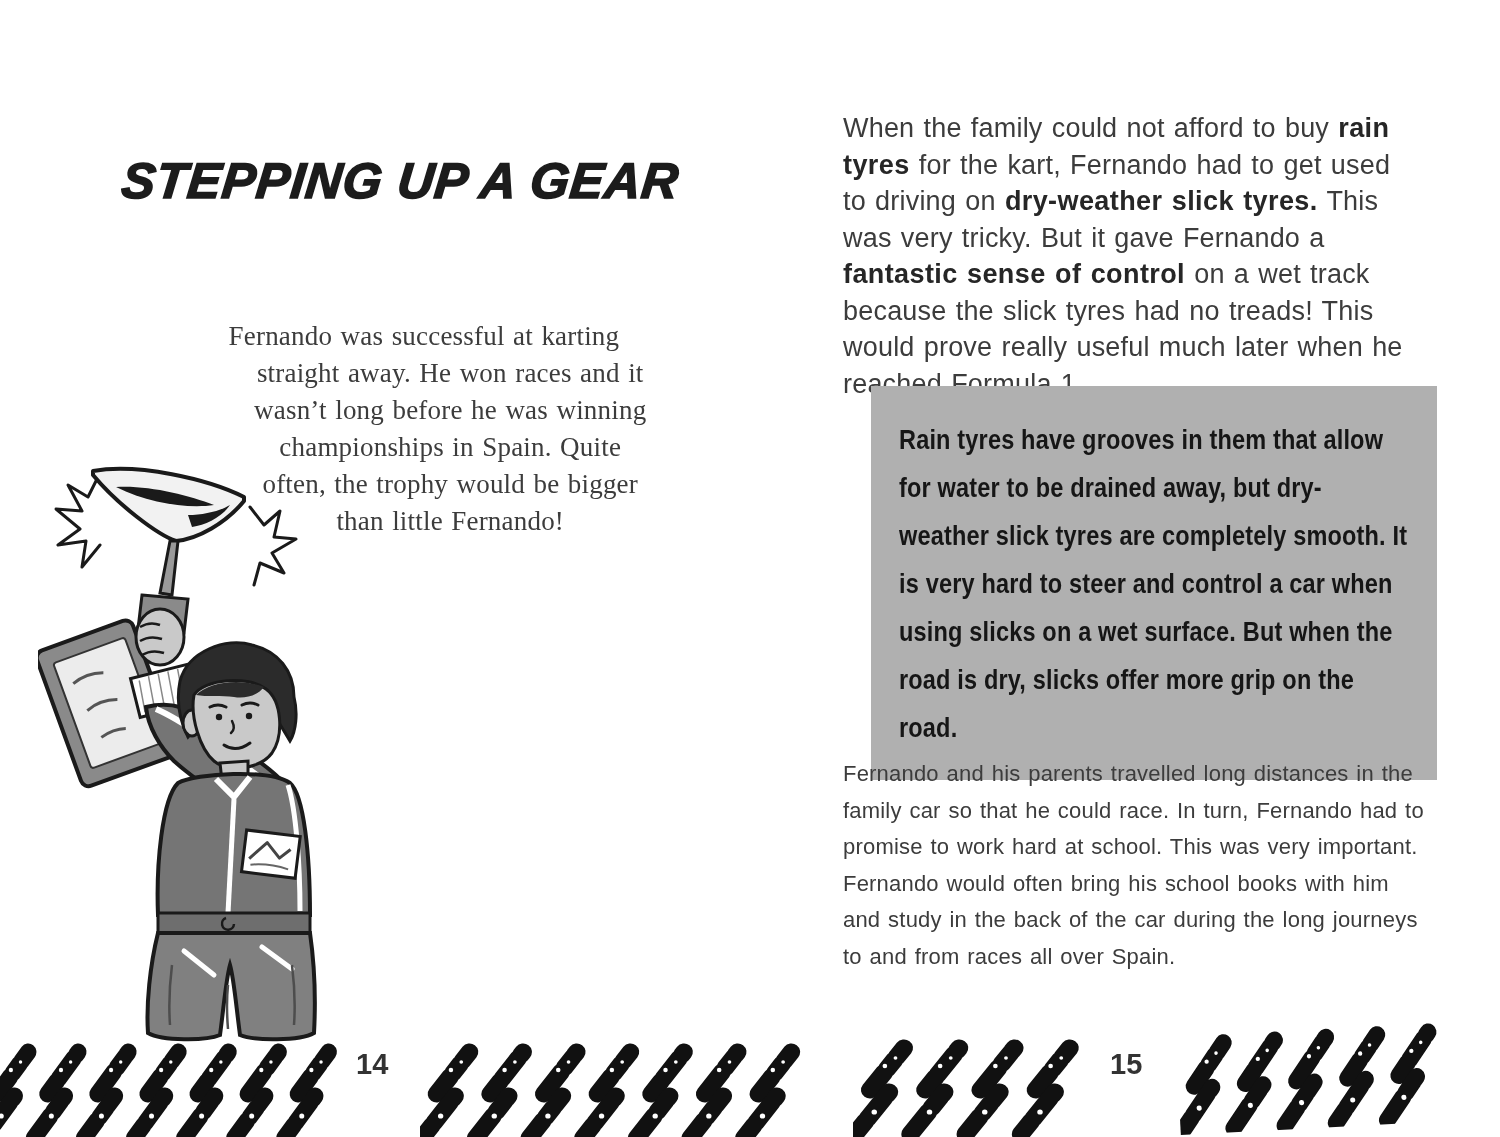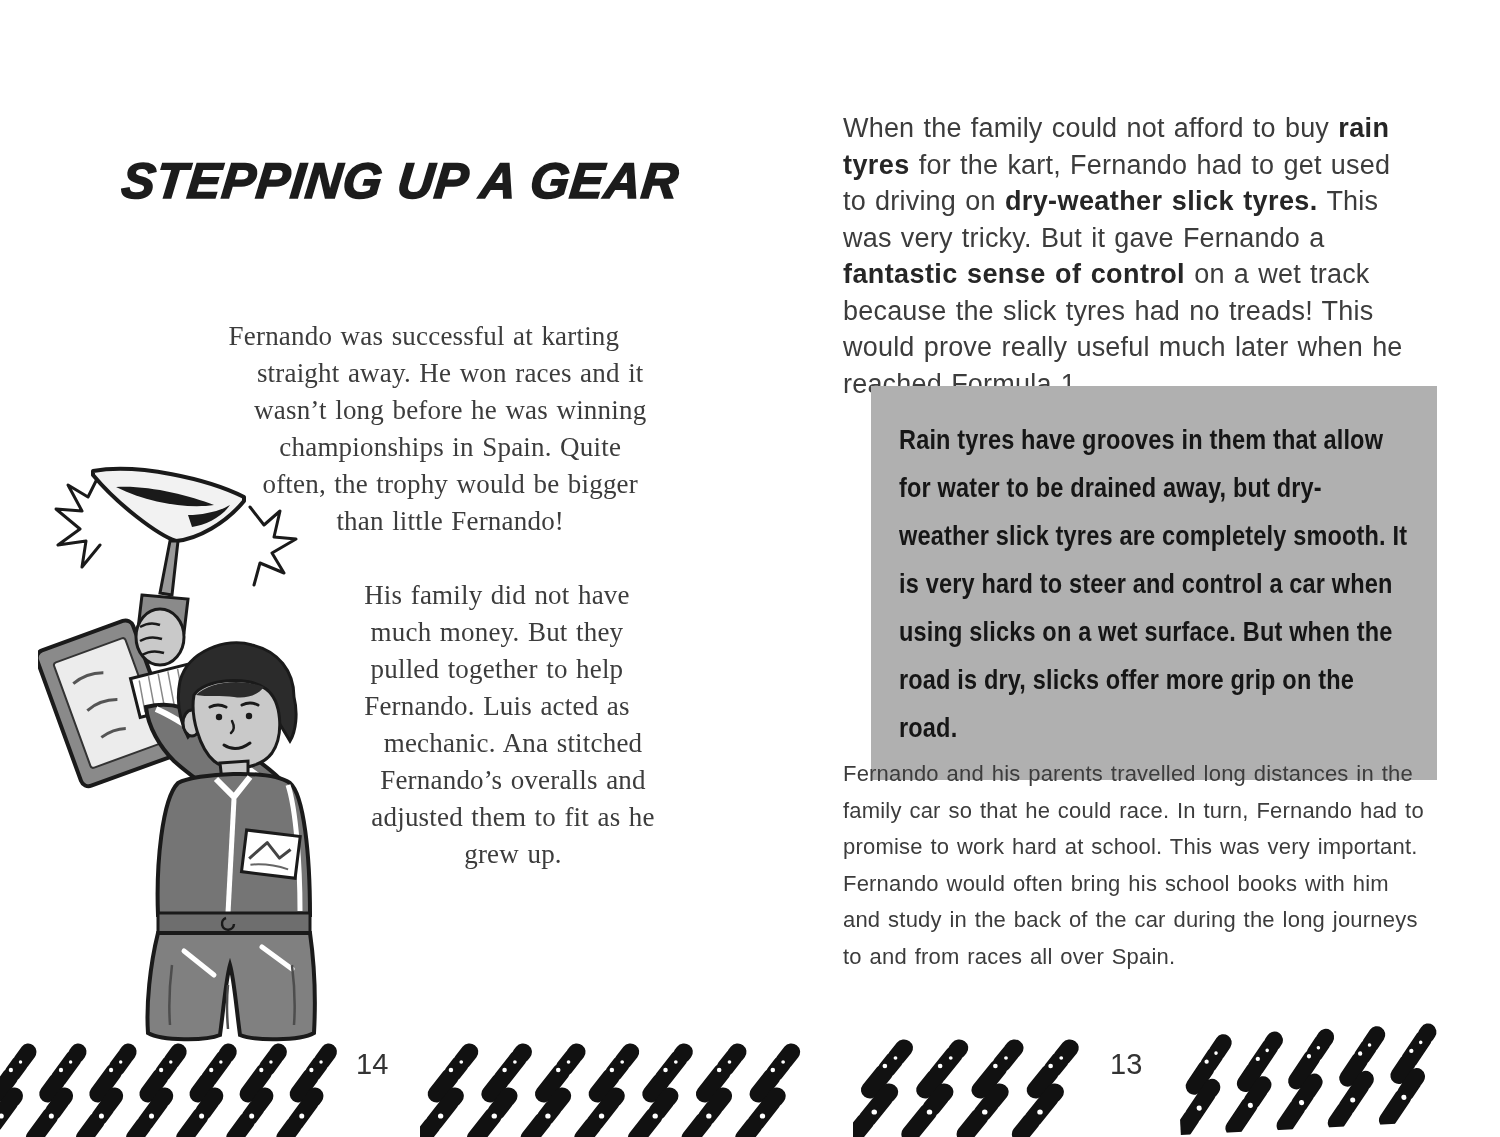--- a/index.html
+++ b/index.html
@@ -52,21 +52,21 @@
     font-size:28px;line-height:48px;font-weight:bold;color:#161616;
     letter-spacing:.2px;
   }
   .right-p2{
     position:absolute;left:843px;top:756px;width:586px;
     font-size:22px;line-height:36.5px;letter-spacing:.2px;word-spacing:1.5px;
   }
   
   .page-num{
     position:absolute;top:1048px;
-    font-size:29px;color:#333;
+    font-size:29px;color:#333;font-weight:bold;
   }
   .page-num.left{left:356px;}
   .page-num.right{left:1110px;}
   .track{position:absolute;height:102px;}
   .track1{left:-18px;top:1040px;width:366px;}
   .track2{left:420px;top:1040px;width:392px;}
   .track3{left:853px;top:1036px;width:238px;}
   .track4{left:1178px;top:1026px;width:272px;transform:rotate(-3deg);}
 </style>
 </head>
@@ -146,33 +146,32 @@
 
     <path d="M146 506 L176 530" stroke="#ffffff" stroke-width="5" stroke-linecap="round"></path>
     <path d="M224 502 L254 524" stroke="#ffffff" stroke-width="5" stroke-linecap="round"></path>
 
     <path d="M134 520 Q130 552 132 580 M254 520 Q258 552 256 580 M190 540 Q188 560 190 584" fill="none" stroke="#4d4d4d" stroke-width="2.5"></path>
   </svg>
 
   <div class="left-flow">
     <div class="figure-spacer"></div>
     <p>Fernando was successful at karting straight away. He won races and it wasn’t long before he was winning championships in Spain. Quite often, the trophy would be bigger than little Fernando!</p>
-    <p>His family did not have much money. But they pulled together to help Fernando. Luis acted as mechanic. Ana stitched Fernando’s overalls and adjusted them to fit as he grew up.</p>
   </div>
 
   <div class="right-p1"><span>When the family could not afford to buy </span><span class="b">rain tyres</span><span> for the kart, Fernando had to get used to driving on </span><span class="b">dry-weather slick tyres.</span><span> This was very tricky. But it gave Fernando a </span><span class="b">fantastic sense of control</span><span> on a wet track because the slick tyres had no treads! This would prove really useful much later when he reached Formula 1.</span></div>
 
   <div class="info-box" style="background: rgb(176, 176, 176);">
     <div class="info-box-inner">Rain tyres have grooves in them that allow for water to be drained away, but dry-weather slick tyres are completely smooth. It is very hard to steer and control a car when using slicks on a wet surface. But when the road is dry, slicks offer more grip on the road.</div>
   </div>
 
   <div class="right-p2">Fernando and his parents travelled long distances in the family car so that he could race. In turn, Fernando had to promise to work hard at school. This was very important. Fernando would often bring his school books with him and study in the back of the car during the long journeys to and from races all over Spain.</div>
 
   <span class="page-num left">14</span>
-  <span class="page-num right">13</span>
+  <span class="page-num right">15</span>
 
   <svg class="track track1" viewBox="0 0 380 102" preserveAspectRatio="none" xmlns="http://www.w3.org/2000/svg">
       <line x1="16" y1="54" x2="48" y2="12" stroke="#111111" stroke-width="17" stroke-linecap="round" stroke-dasharray="22 4 12 3 30 6"></line>
       <line x1="2" y1="98" x2="34" y2="56" stroke="#111111" stroke-width="17" stroke-linecap="round" stroke-dasharray="16 3 26 4 12 3"></line>
       <circle cx="30" cy="30" r="2.2" fill="#fff"></circle>
       <circle cx="20" cy="76" r="2.6" fill="#fff"></circle>
       <circle cx="40" cy="22" r="1.8" fill="#fff"></circle>
       <line x1="68" y1="54" x2="100" y2="12" stroke="#111111" stroke-width="17" stroke-linecap="round" stroke-dasharray="16 3 26 4 12 3"></line>
       <line x1="54" y1="98" x2="86" y2="56" stroke="#111111" stroke-width="17" stroke-linecap="round" stroke-dasharray="28 5 14 2 20 4"></line>
       <circle cx="82" cy="30" r="2.2" fill="#fff"></circle>

